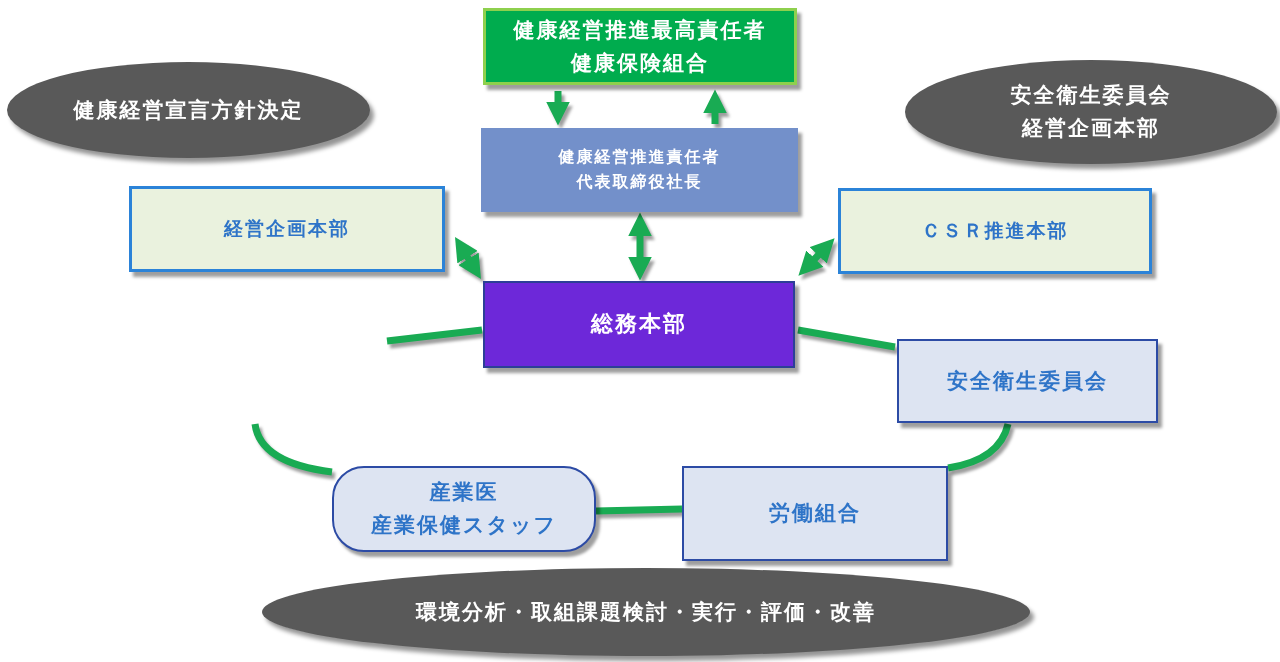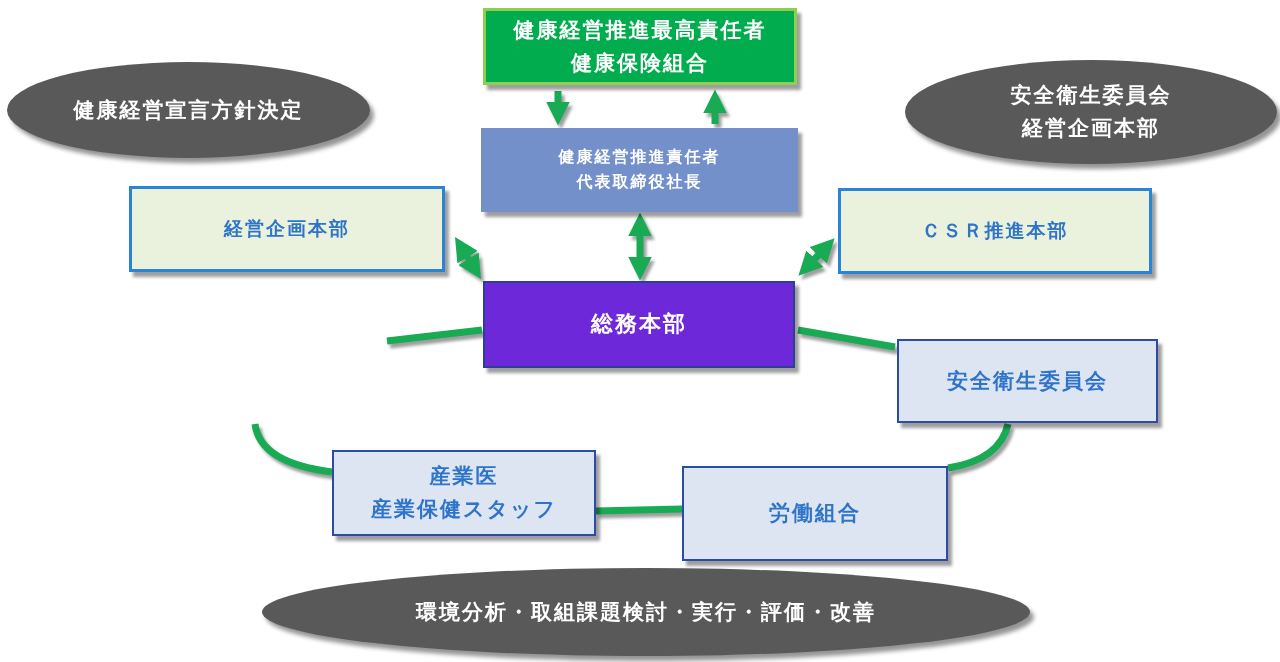--- a/index.html
+++ b/index.html
@@ -52,21 +52,21 @@
   }
   .panel-blue{
     background:#dde4f2;
     border:2px solid #2c4ba5;
     color:#2e74c8;font-size:21px;
   }
   .pos-planning{left:129px;top:186px;width:316px;height:86px;}
   .pos-csr{left:838px;top:188px;width:314px;height:86px;}
   .pos-insurance{left:120px;top:337px;width:267px;height:85px;}
   .pos-safety{left:897px;top:339px;width:261px;height:84px;}
-  .pos-occupational{left:332px;top:450px;width:264px;height:86px;}
+  .pos-occupational{left:332px;top:466px;width:264px;height:86px;border-radius:32px;}
   .pos-union{left:682px;top:466px;width:266px;height:95px;}
   .callout{
     position:absolute;z-index:2;
     display:flex;flex-direction:column;
     align-items:center;justify-content:center;
     text-align:center;
     background:#595959;color:#ffffff;
     border-radius:50%;
     font-weight:600;font-size:21px;
     letter-spacing:2px;line-height:1.55;

